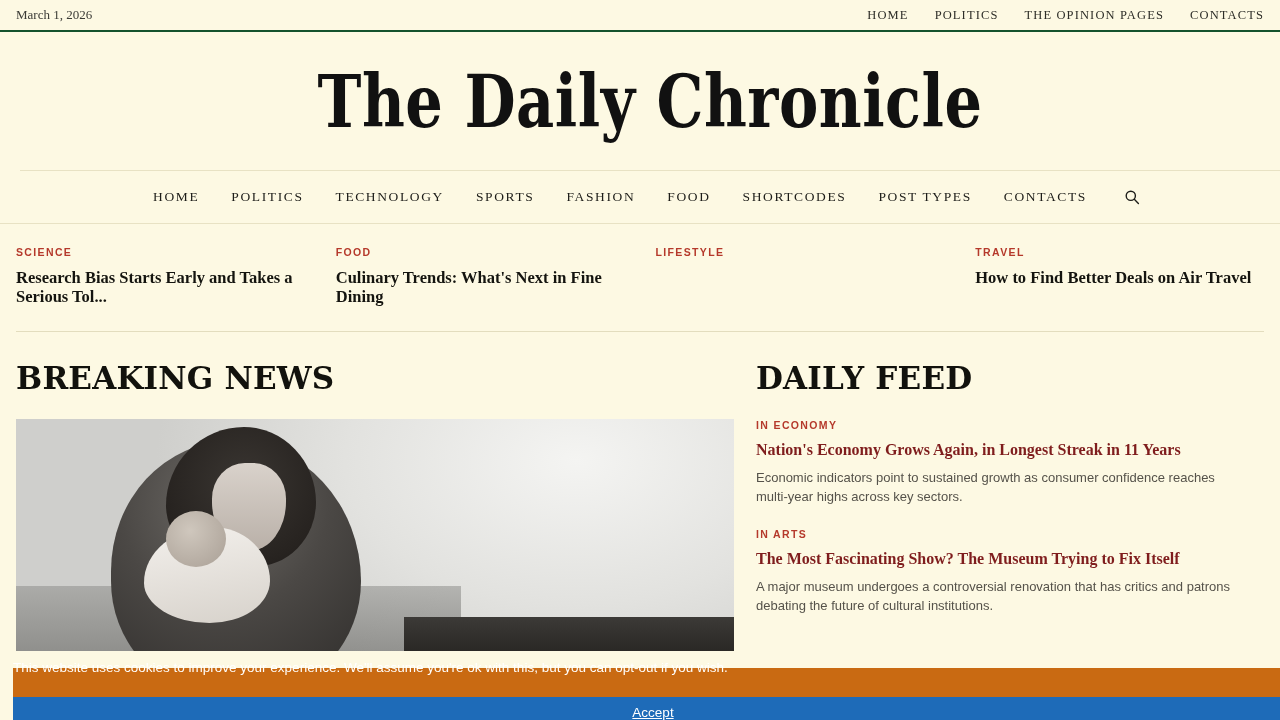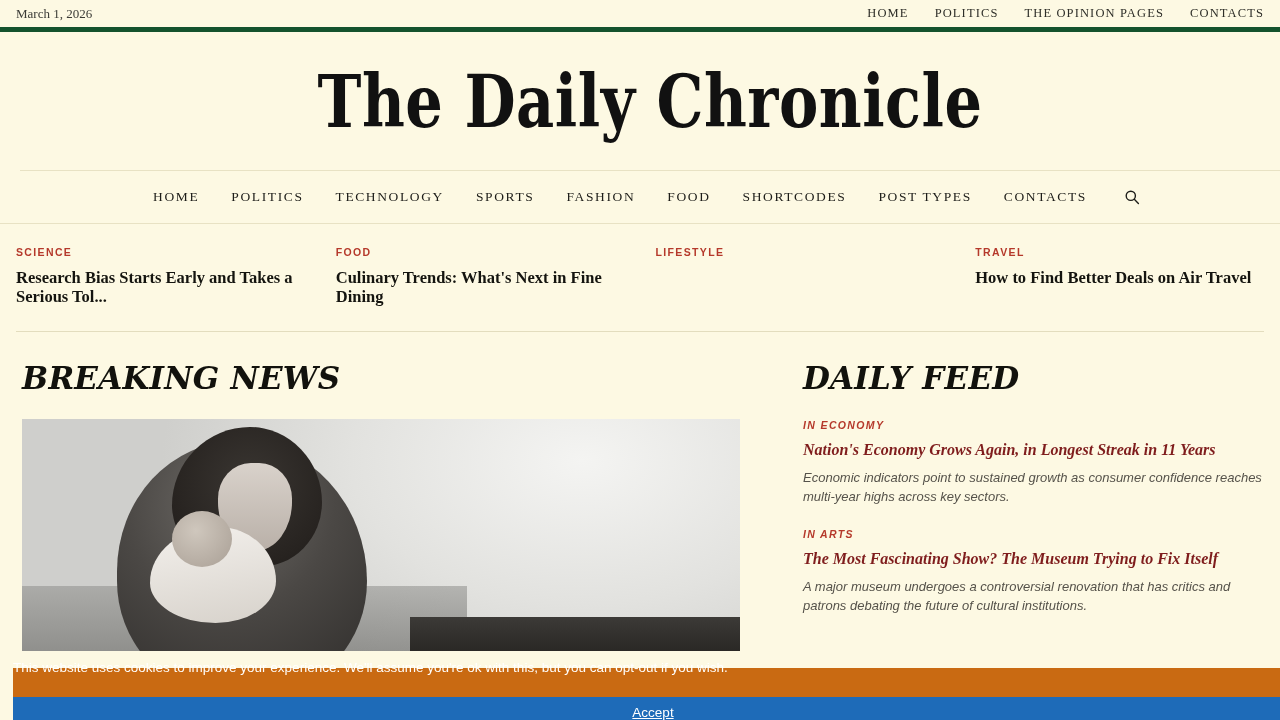--- a/index.html
+++ b/index.html
@@ -9,21 +9,21 @@
     font-family: "Liberation Sans", sans-serif;
     overflow: hidden;
   }
   .page { position: relative; width: 1280px; height: 720px; background: #fdf9e3; }
 
   
   .topbar {
     height: 32px;
     display: flex; align-items: center; justify-content: space-between;
     padding: 0 16px;
-    border-bottom: 5px solid #14532d;
+    border-bottom: 2px solid #14532d;
     background: #fdf9e3;
   }
   .topbar-date {
     font-family: "Liberation Serif", serif;
     font-size: 13px; color: #3a3a35;
   }
   .topnav { display: flex; align-items: center; gap: 26px; }
   .topnav a {
     font-family: "Liberation Serif", serif;
     font-size: 12.5px; letter-spacing: .09em;
@@ -86,23 +86,22 @@
     color: #14140f;
   }
   .teasers-rule {
     margin: 24px 16px 0 16px;
     border-bottom: 1px solid #e3ddbe;
   }
 
   
   .body-cols {
     display: flex;
-    padding: 28px 16px 0 22px;
-    gap: 63px;
-    font-style: italic;
+    padding: 28px 16px 0 16px;
+    gap: 22px;
   }
   .col-left { width: 718px; }
   .col-right { width: 484px; }
 
   .section-head {
     font-family: "DejaVu Serif", serif;
     font-weight: 700;
     font-size: 31px;
     letter-spacing: .2px;
     color: #12120d;

